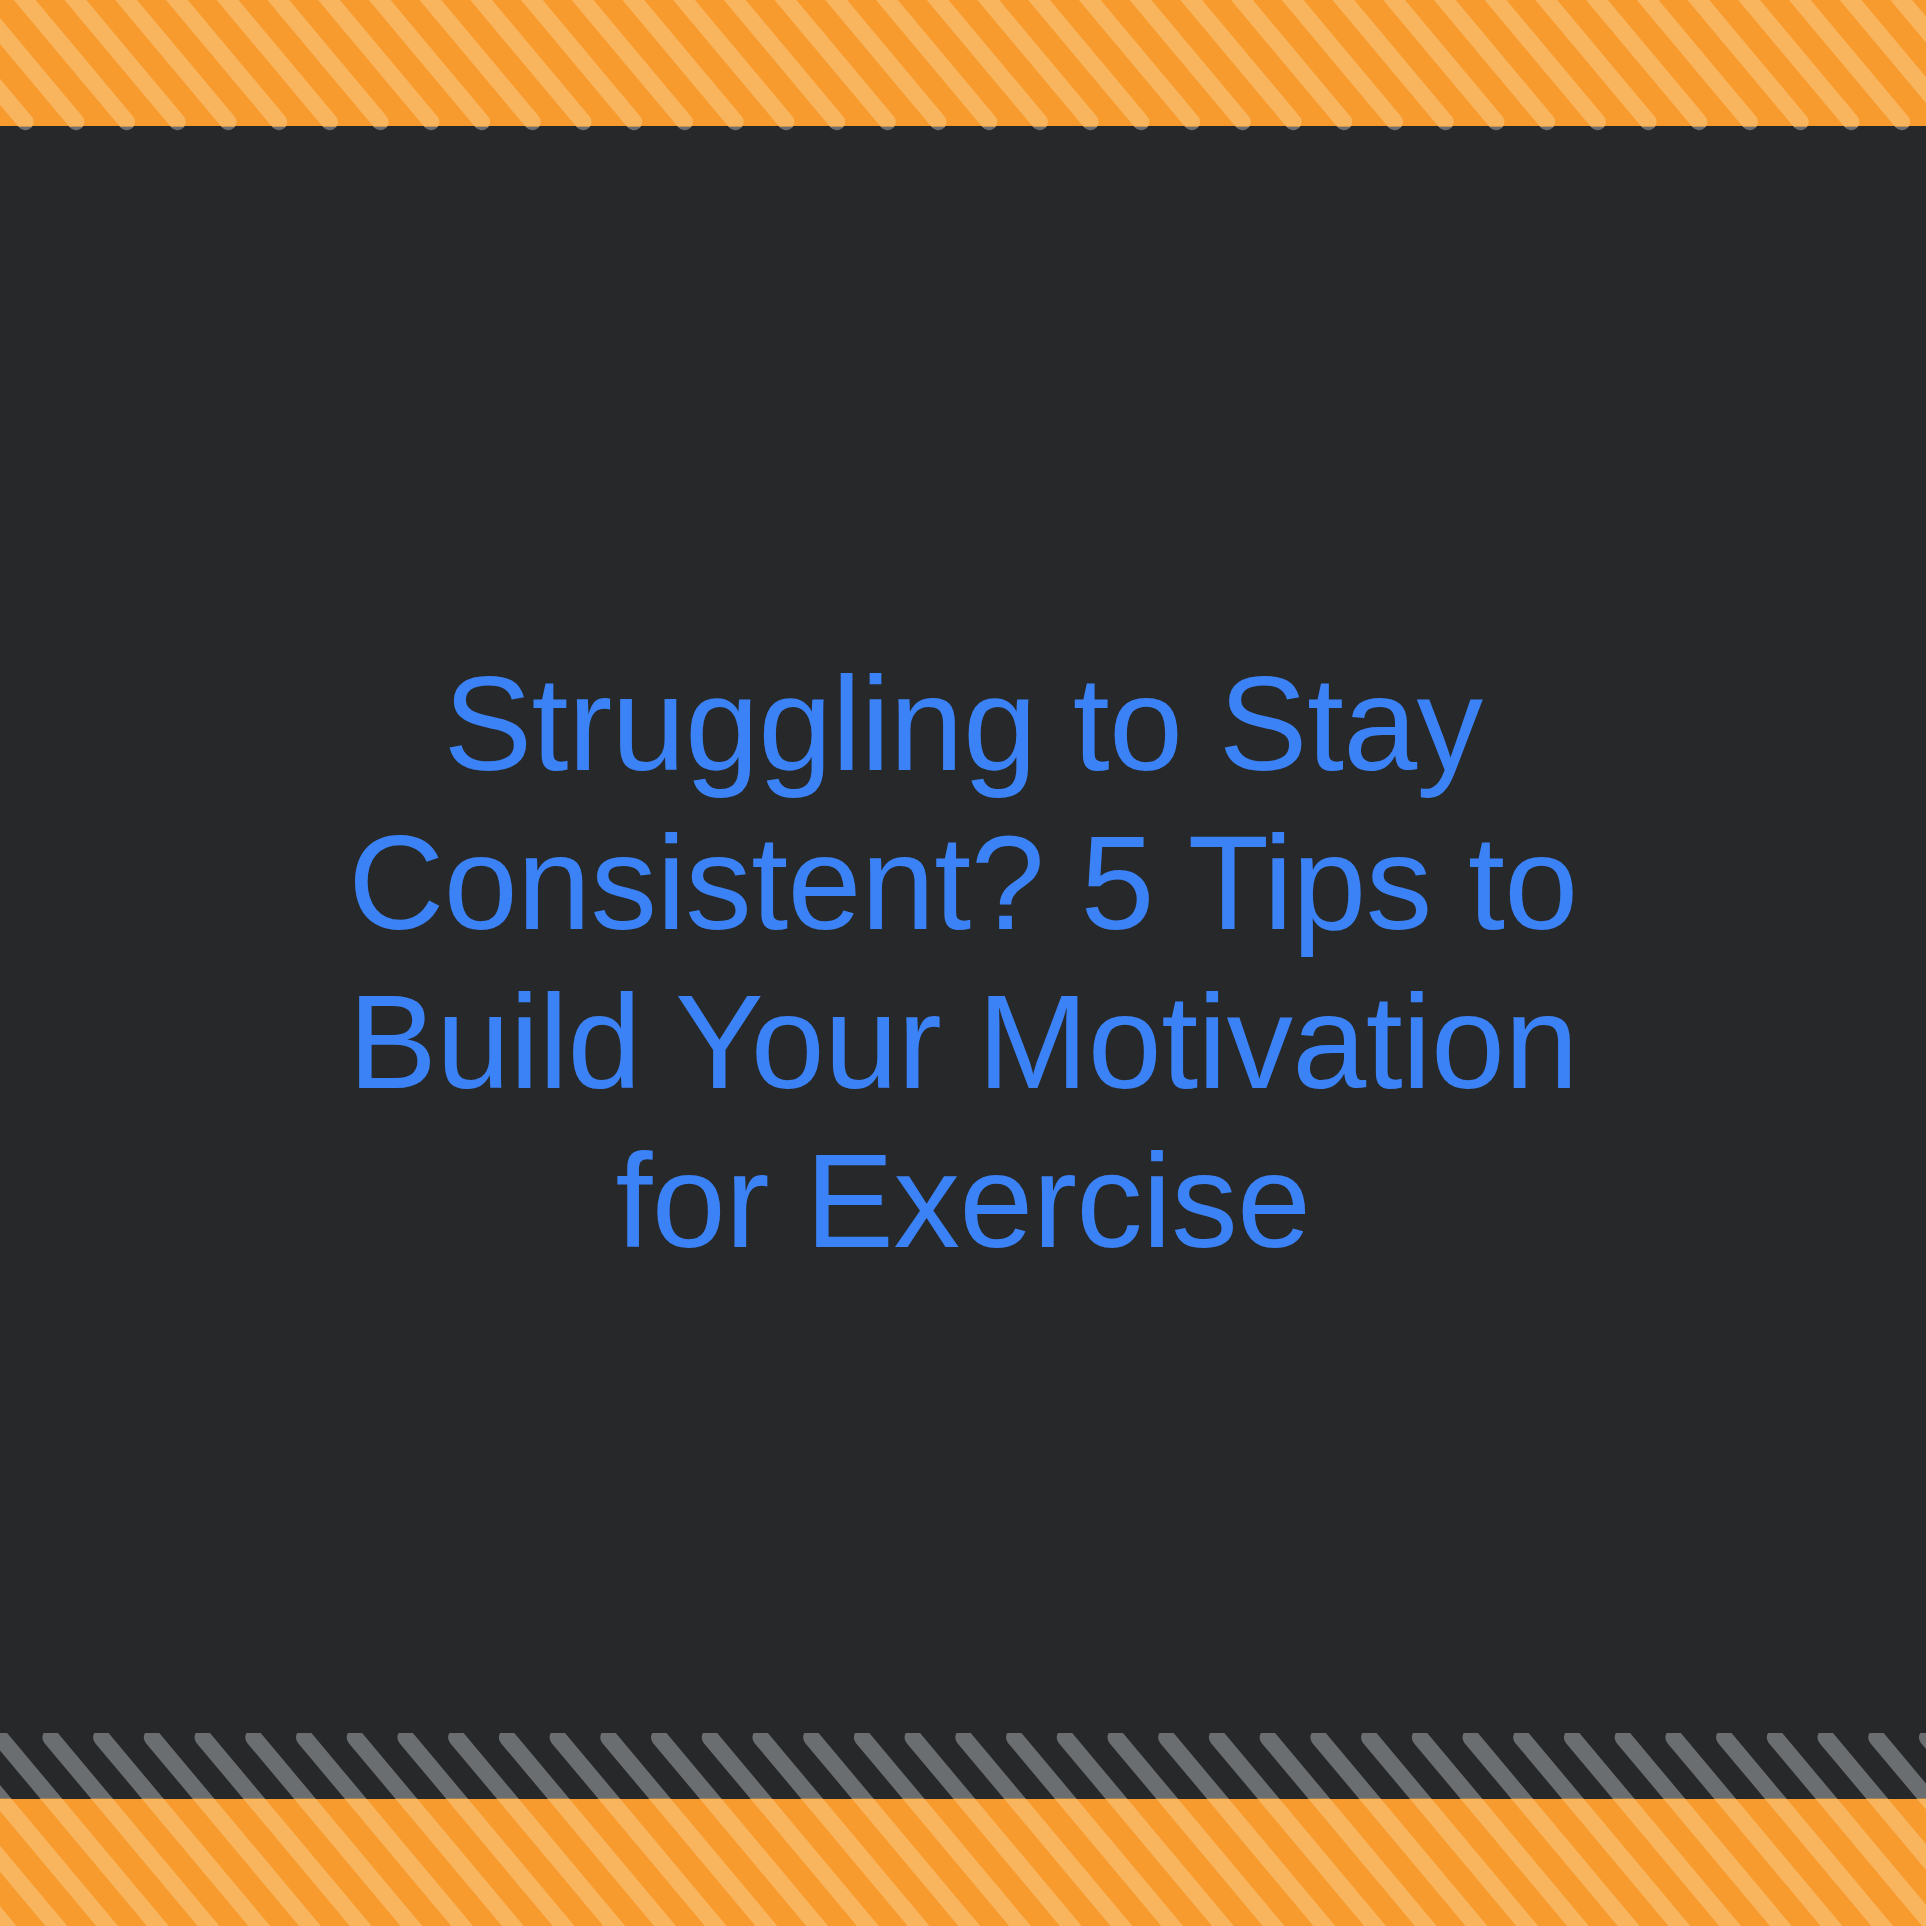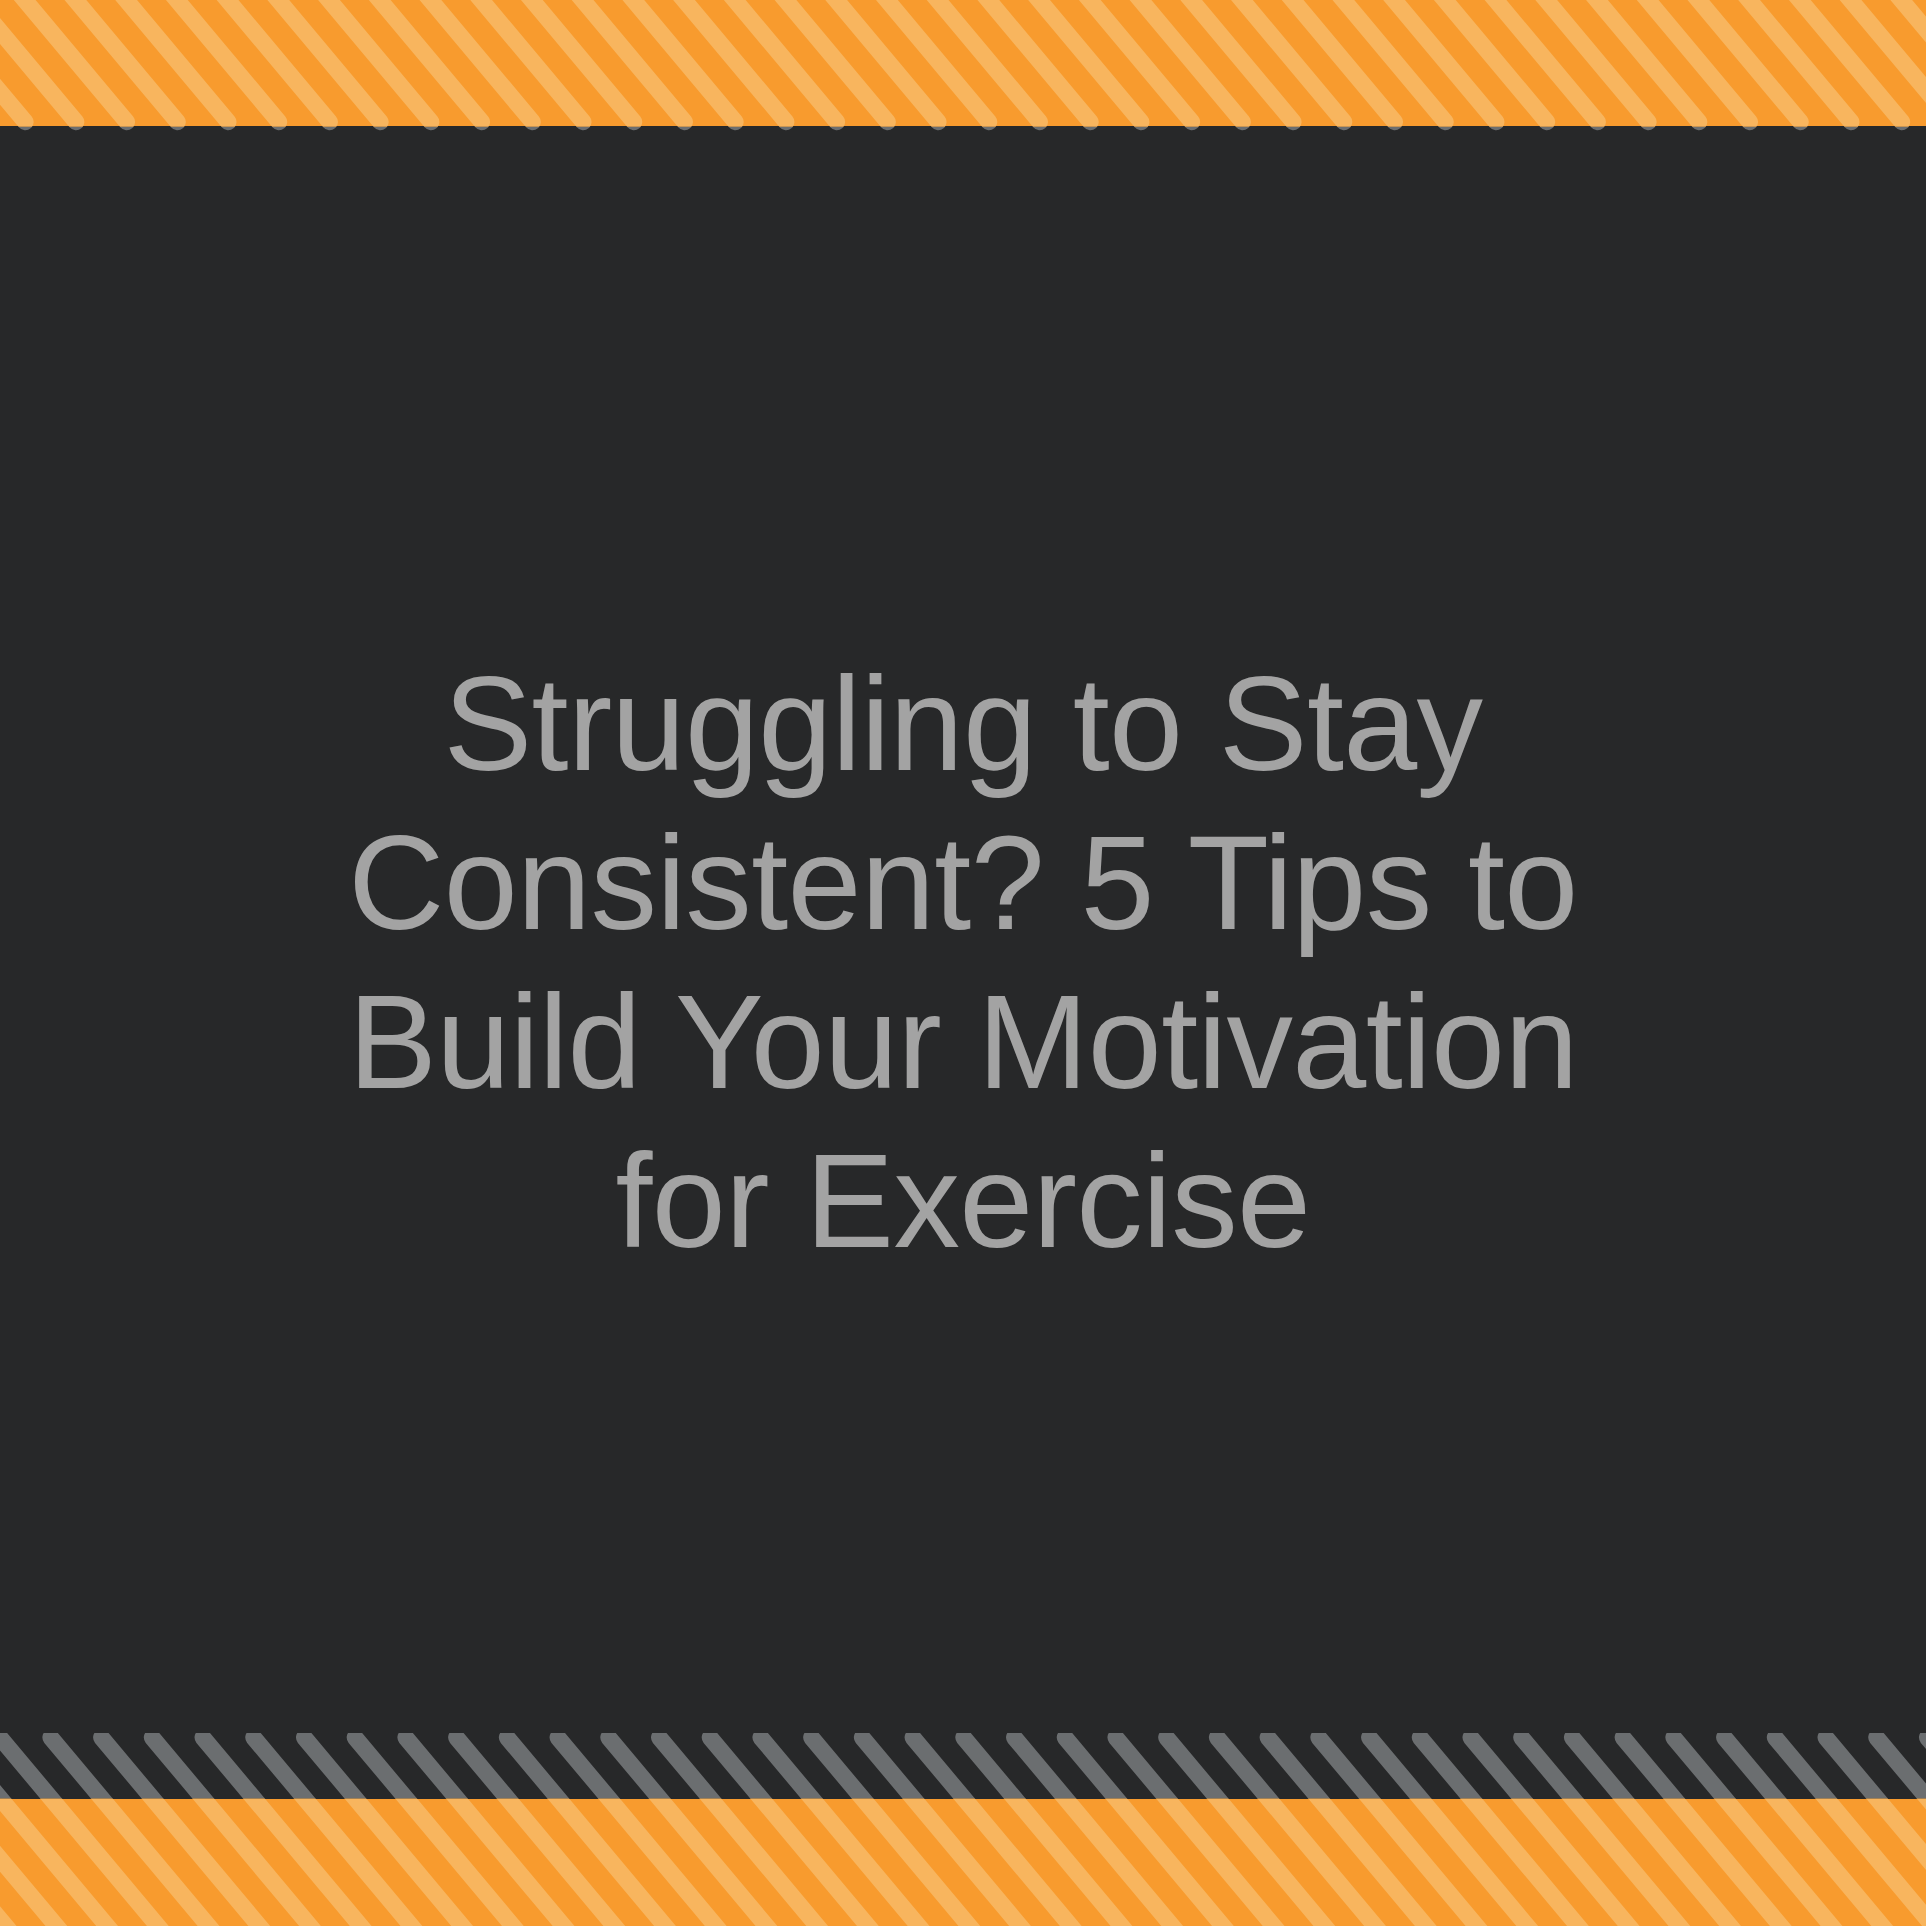--- a/index.html
+++ b/index.html
@@ -59,21 +59,21 @@
     height: 1926px;
     display: flex;
     align-items: center;
     justify-content: center;
   }
 
   .headline {
     width: 1490px;
     margin: 12px;
     text-align: center;
-    color: #a3a3a3;
+    color: #3b82f6;
     font-family: "Liberation Sans", sans-serif;
     font-weight: 400;
     font-size: 133px;
     line-height: 159px;
     letter-spacing: -0.6px;
     white-space: pre-line;
   }
 </style>
 </head>
 <body>

